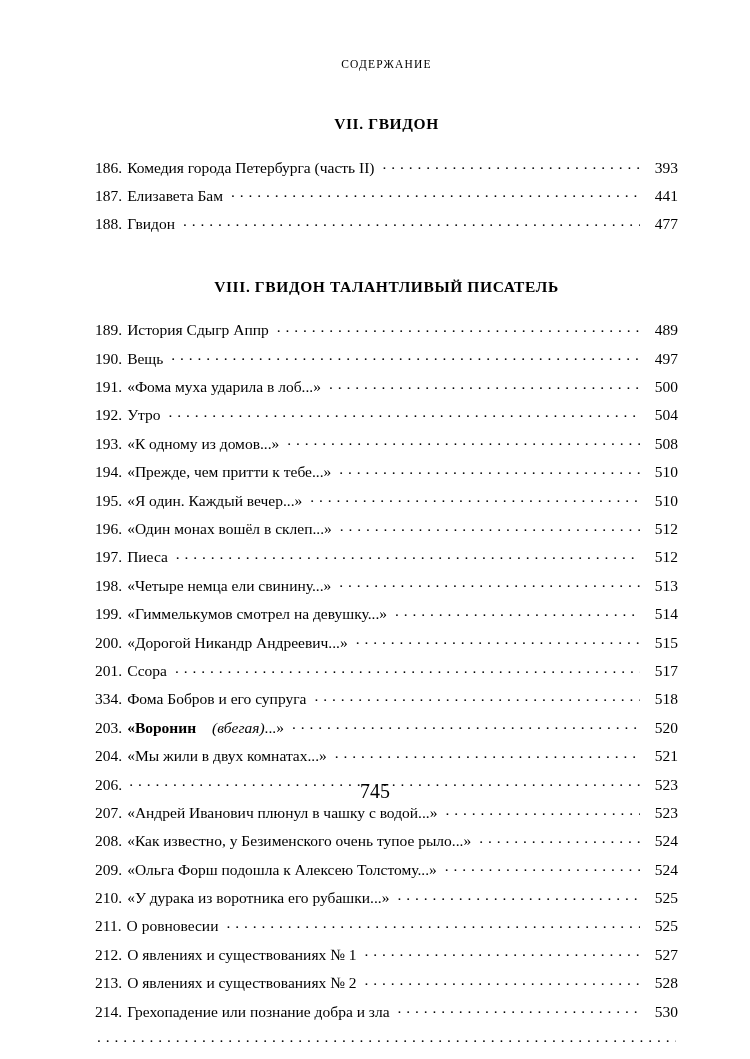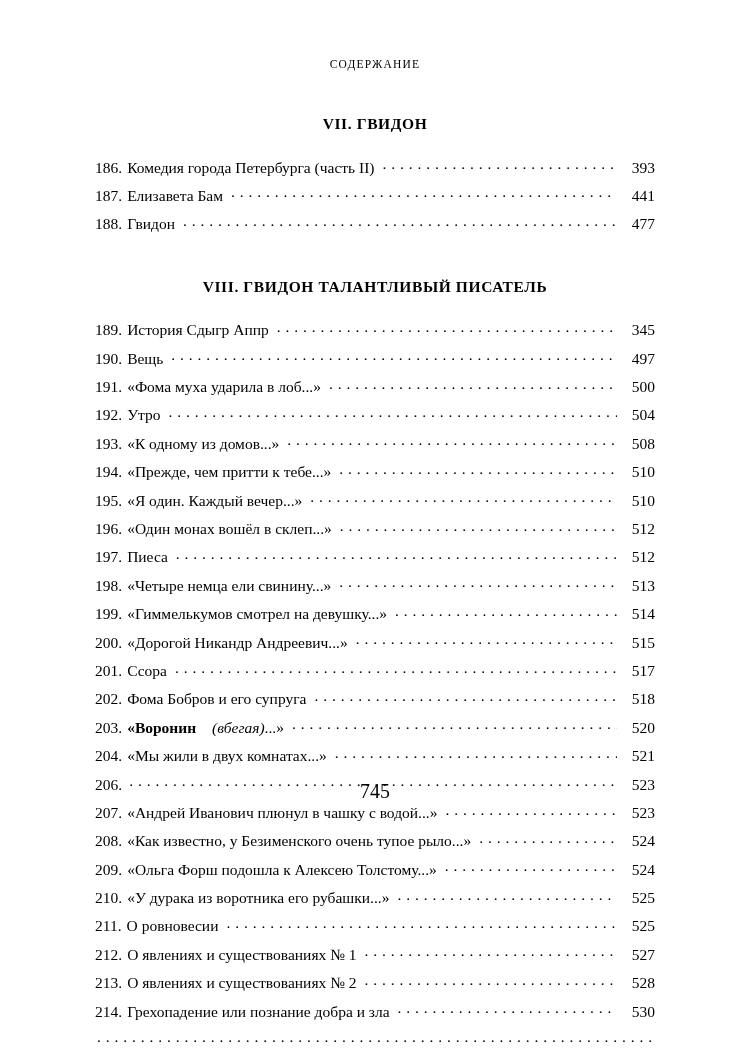--- a/index.html
+++ b/index.html
@@ -12,21 +12,21 @@
     height: 1059px;
     font-family: "Liberation Serif", serif;
     color: #000000;
     position: relative;
     overflow: hidden;
   }
   .page {
     width: 750px;
     height: 883px;
     box-sizing: border-box;
-    padding: 50px 95px 0 95px;
+    padding: 50px 72px 0 95px;
     position: relative;
   }
   .running-head {
     text-align: center;
     font-size: 11.5px;
     letter-spacing: 1.2px;
     margin-top: 8px;
     margin-bottom: 0;
     font-family: "Liberation Serif", serif;
   }
@@ -127,21 +127,21 @@
     </li>
   </ul>
 
   <div class="section-title section-2-title">VIII. ГВИДОН ТАЛАНТЛИВЫЙ ПИСАТЕЛЬ</div>
 
   <ul class="toc-list sec2-list">
     <li class="toc-row">
       <span class="toc-num">189.</span>
       <span class="toc-title">История Сдыгр Аппр</span>
       <span class="toc-dots"></span>
-      <span class="toc-page">345</span>
+      <span class="toc-page">489</span>
     </li>
     <li class="toc-row">
       <span class="toc-num">190.</span>
       <span class="toc-title">Вещь</span>
       <span class="toc-dots"></span>
       <span class="toc-page">497</span>
     </li>
     <li class="toc-row">
       <span class="toc-num">191.</span>
       <span class="toc-title">«Фома муха ударила в лоб...»</span>
@@ -202,21 +202,21 @@
       <span class="toc-dots"></span>
       <span class="toc-page">515</span>
     </li>
     <li class="toc-row">
       <span class="toc-num">201.</span>
       <span class="toc-title">Ссора</span>
       <span class="toc-dots"></span>
       <span class="toc-page">517</span>
     </li>
     <li class="toc-row">
-      <span class="toc-num">202.</span>
+      <span class="toc-num">334.</span>
       <span class="toc-title">Фома Бобров и его супруга</span>
       <span class="toc-dots"></span>
       <span class="toc-page">518</span>
     </li>
     <li class="toc-row">
       <span class="toc-num">203.</span>
       <span class="toc-title"><span class="bold">«Воронин </span><span class="italic">(вбегая)</span><span>...»</span></span>
       <span class="toc-dots"></span>
       <span class="toc-page">520</span>
     </li>

